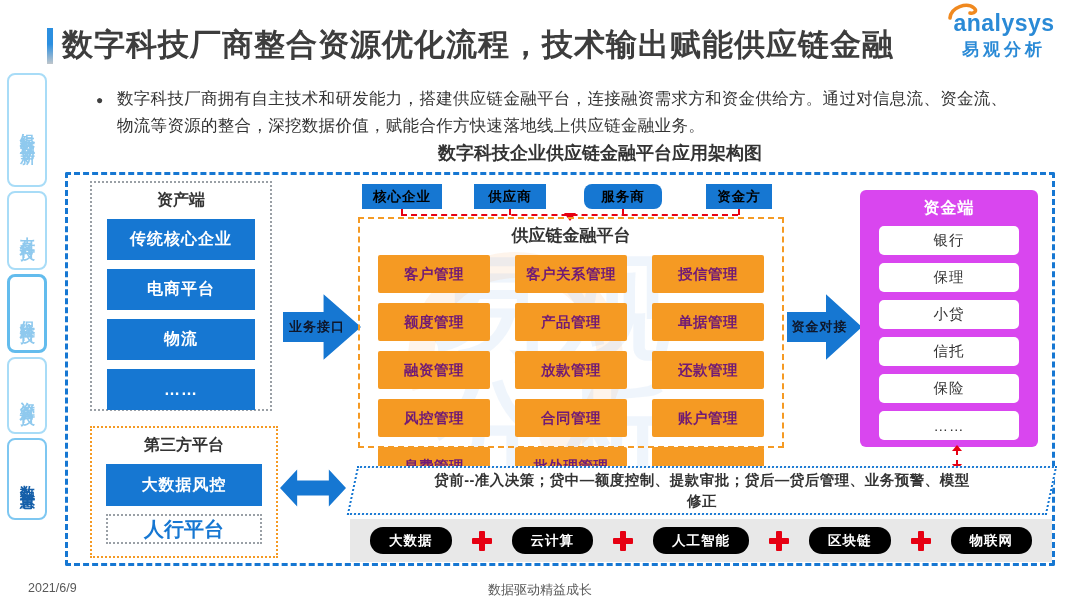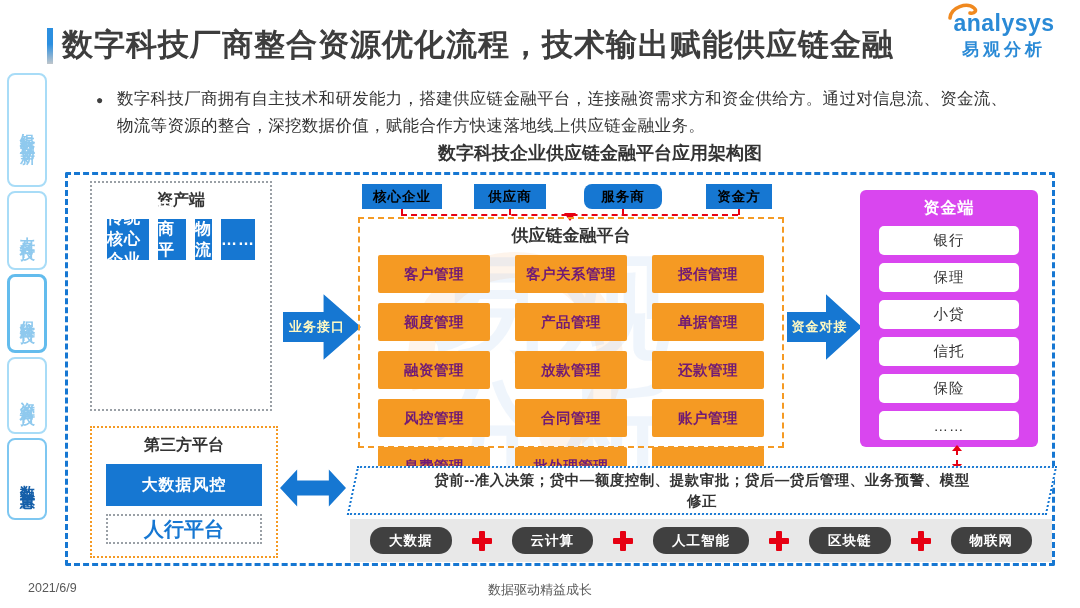--- a/index.html
+++ b/index.html
@@ -46,32 +46,32 @@
   
   .outer-frame { position:absolute; left:65px; top:172px; width:990px; height:394px;
     border:3px dashed #1677d2; border-radius:2px; }
 
   
   .asset-panel { position:absolute; left:90px; top:181px; width:182px; height:230px;
     background:#fff; border:2px dotted #9aa0a6; }
   .tp-panel { position:absolute; left:90px; top:426px; width:188px; height:132px;
     background:#fff; border:2px dotted #f59a23; }
   .panel-title { text-align:center; font-size:16px; font-weight:bold; color:#333; margin-top:7px; }
-  .stack { display:flex; gap:9px; padding:8px 15px 16px 15px; }
+  .stack { display:flex; flex-direction:column; gap:9px; padding:8px 15px 16px 15px; }
   .blue-box { background:#1677d2; color:#fff; font-weight:bold; font-size:16px;
     display:flex; align-items:center; justify-content:center; height:41px; letter-spacing:1px; }
   .pboc-box { margin:8px 14px 0 14px; height:30px; background:#fff; border:2px dotted #9aa0a6;
     color:#1677d2; font-size:20px; font-weight:bold; display:flex; align-items:center; justify-content:center; }
   .tp-primary { margin:8px 14px 0 14px; height:42px; }
 
   
   .block-arrow { position:absolute; background:#1677d2;
     clip-path:polygon(0% 28%, 52% 28%, 52% 2%, 100% 50%, 52% 98%, 52% 72%, 0% 72%);
     display:flex; align-items:center; justify-content:center; }
-  .block-arrow span { color:#fef9c3; font-size:13px; font-weight:bold; letter-spacing:1px;
+  .block-arrow span { color:#0f172a; font-size:13px; font-weight:bold; letter-spacing:1px;
     margin-right:10px; white-space:nowrap; }
   .biz-arrow { left:283px; top:293px; width:78px; height:68px; }
   .fund-arrow { left:787px; top:293px; width:75px; height:68px; }
   .dbl-arrow { position:absolute; left:280px; top:468px; width:66px; height:40px; background:#1677d2;
     clip-path:polygon(0% 50%, 26% 4%, 26% 31%, 74% 31%, 74% 4%, 100% 50%, 74% 96%, 74% 69%, 26% 69%, 26% 96%); }
 
   
   .participant { position:absolute; top:184px; height:25px; background:#1677d2; color:#000000;
     font-size:13.5px; font-weight:bold; display:flex; align-items:center; justify-content:center;
     letter-spacing:1px; }
@@ -113,21 +113,21 @@
   
   .loan-shape { position:absolute; left:352px; top:466px; width:700px; height:49px;
     background:#fff; border:2px dotted #1677d2; transform:skewX(-12deg); }
   .loan-text { position:absolute; left:352px; top:468px; width:700px; height:46px;
     display:flex; flex-direction:column; align-items:center; justify-content:center;
     font-size:14.5px; font-weight:bold; color:#333; line-height:1.45; letter-spacing:0.5px; }
 
   
   .tech-strip { position:absolute; left:350px; top:519px; width:702px; height:43px;
     background:#e8e8e8; display:flex; align-items:center; justify-content:space-evenly; }
-  .tech-box { background:#404040; color:#fff; font-size:13.5px; font-weight:bold;
+  .tech-box { background:#000000; color:#fff; font-size:13.5px; font-weight:bold;
     height:27px; border-radius:13px; padding:0 19px; display:flex; align-items:center;
     justify-content:center; letter-spacing:1px; }
   .plus { position:relative; width:20px; height:20px; }
   .plus i { position:absolute; background:#e60012; border-radius:1px; }
   .plus .hb { left:0; top:7px; width:20px; height:6px; }
   .plus .vb { left:7px; top:0; width:6px; height:20px; }
 
   
   .footer-date { position:absolute; left:28px; top:581px; font-size:12.5px; color:#595959; }
   .footer-slogan { position:absolute; left:0; top:581px; width:1080px; text-align:center;

